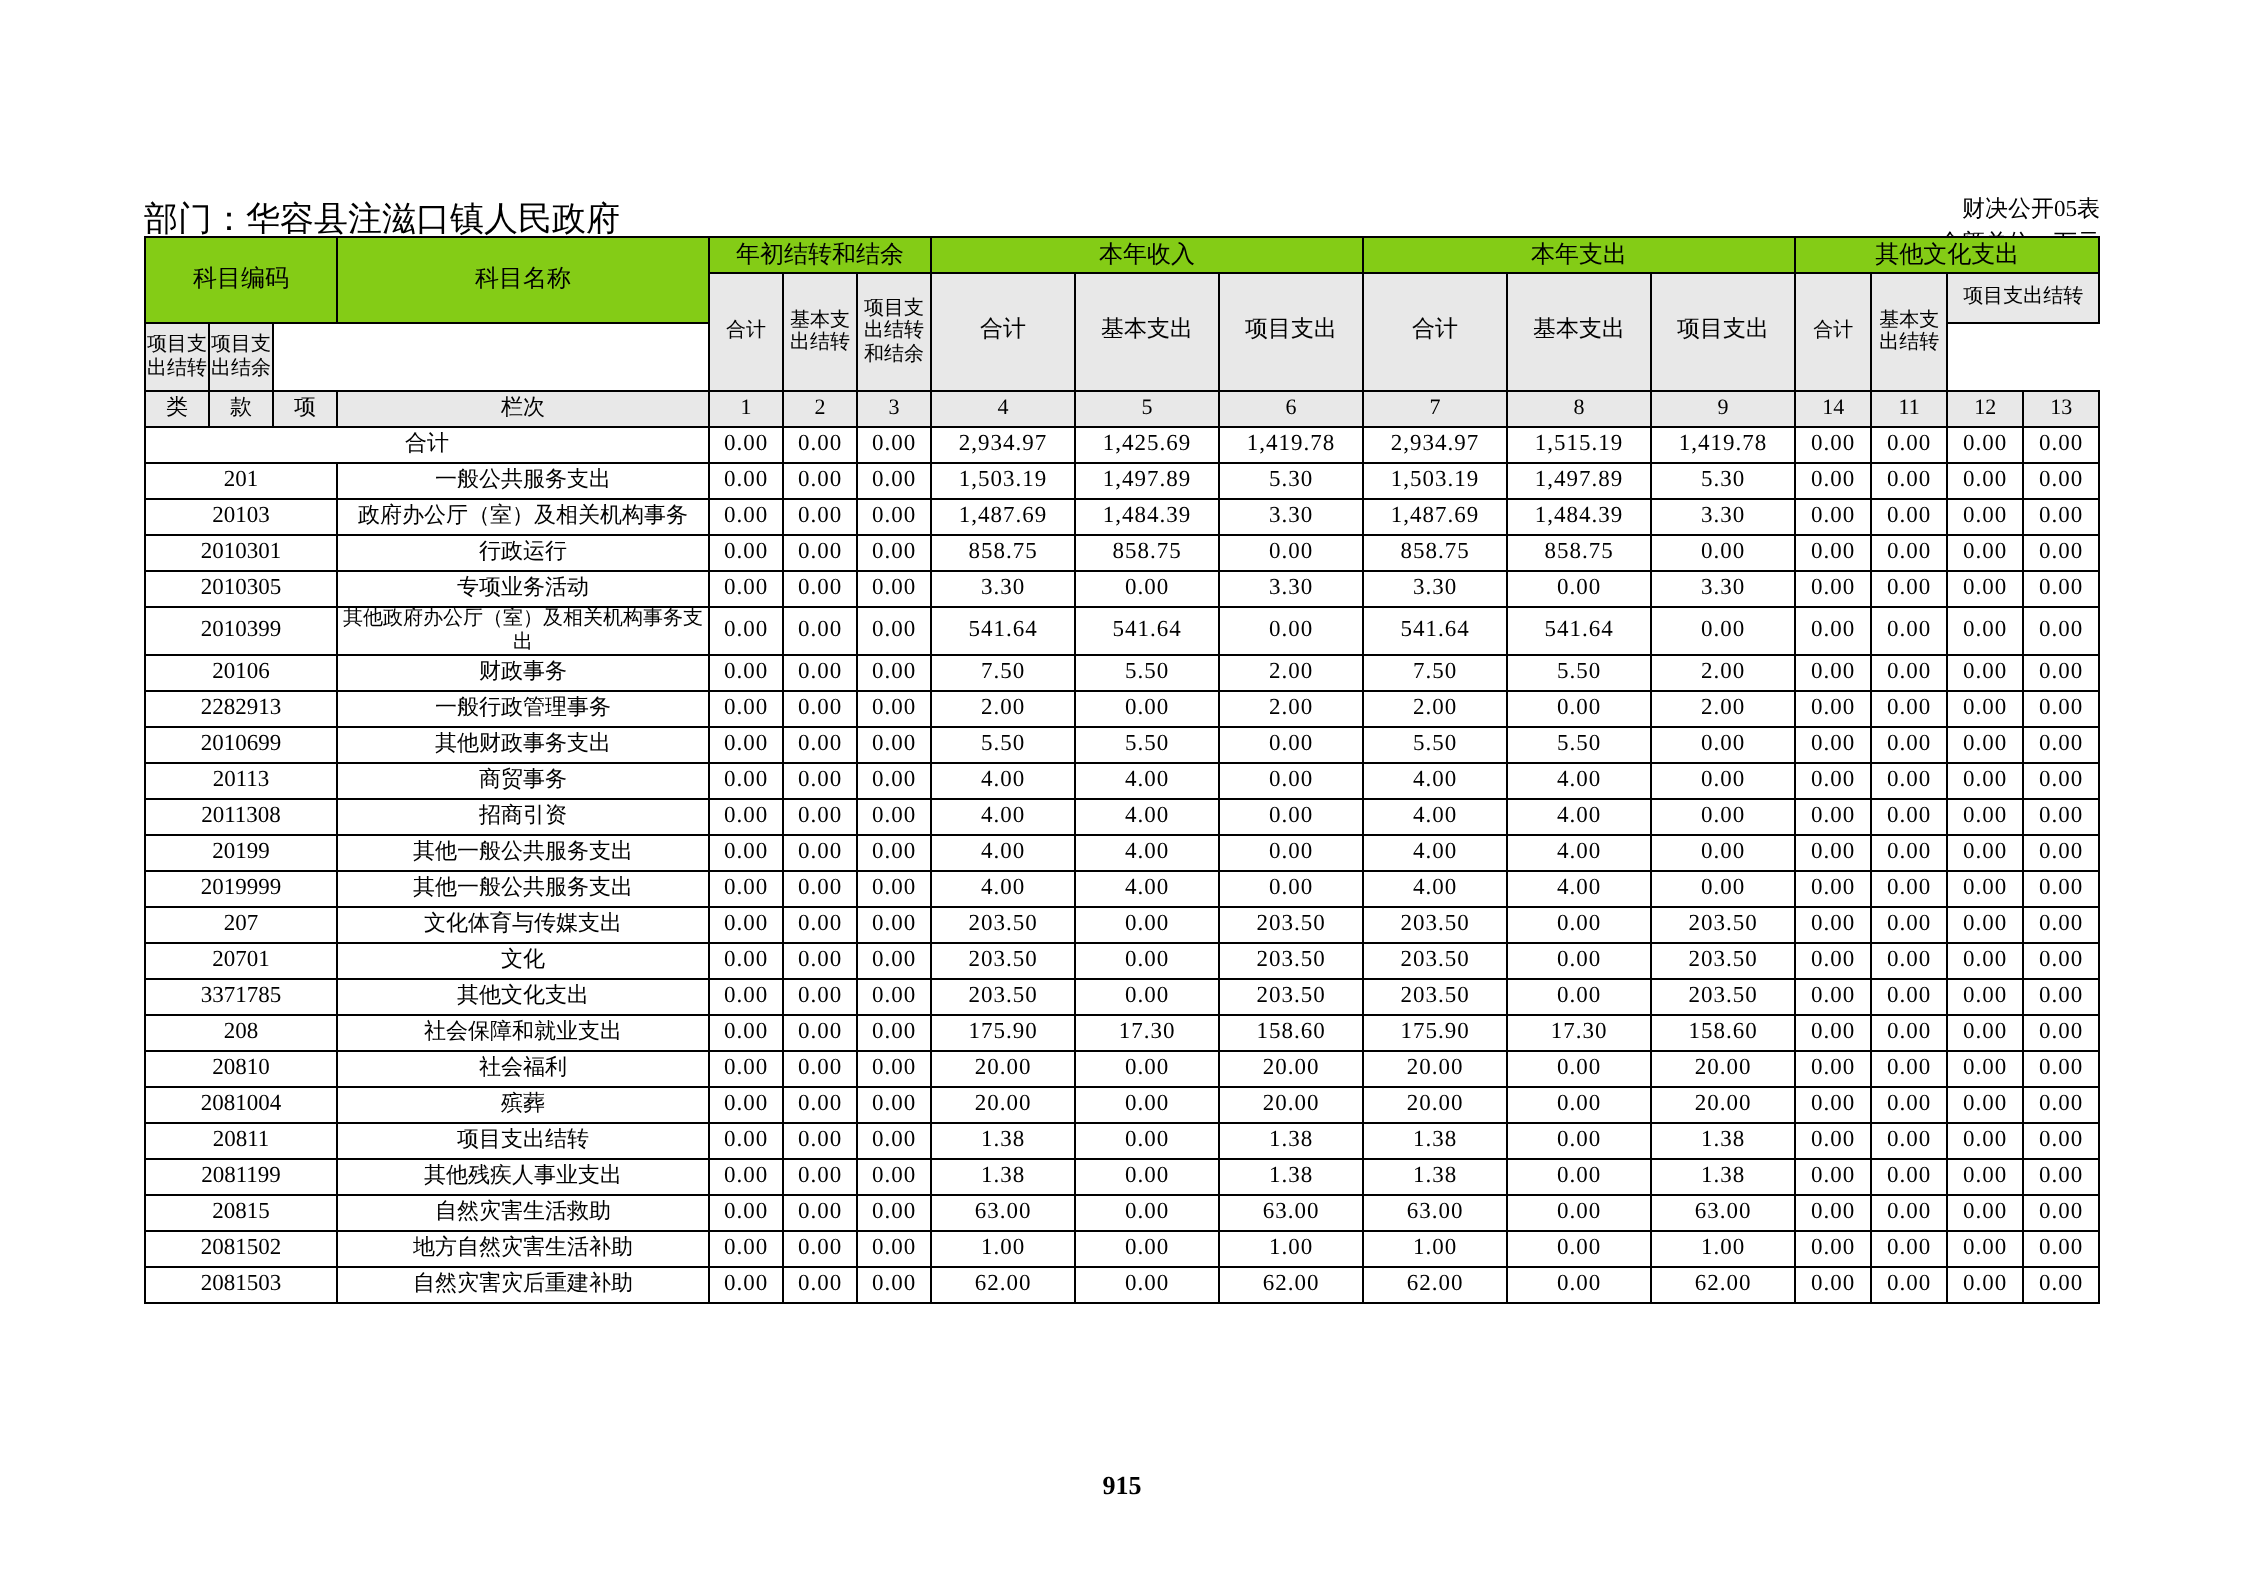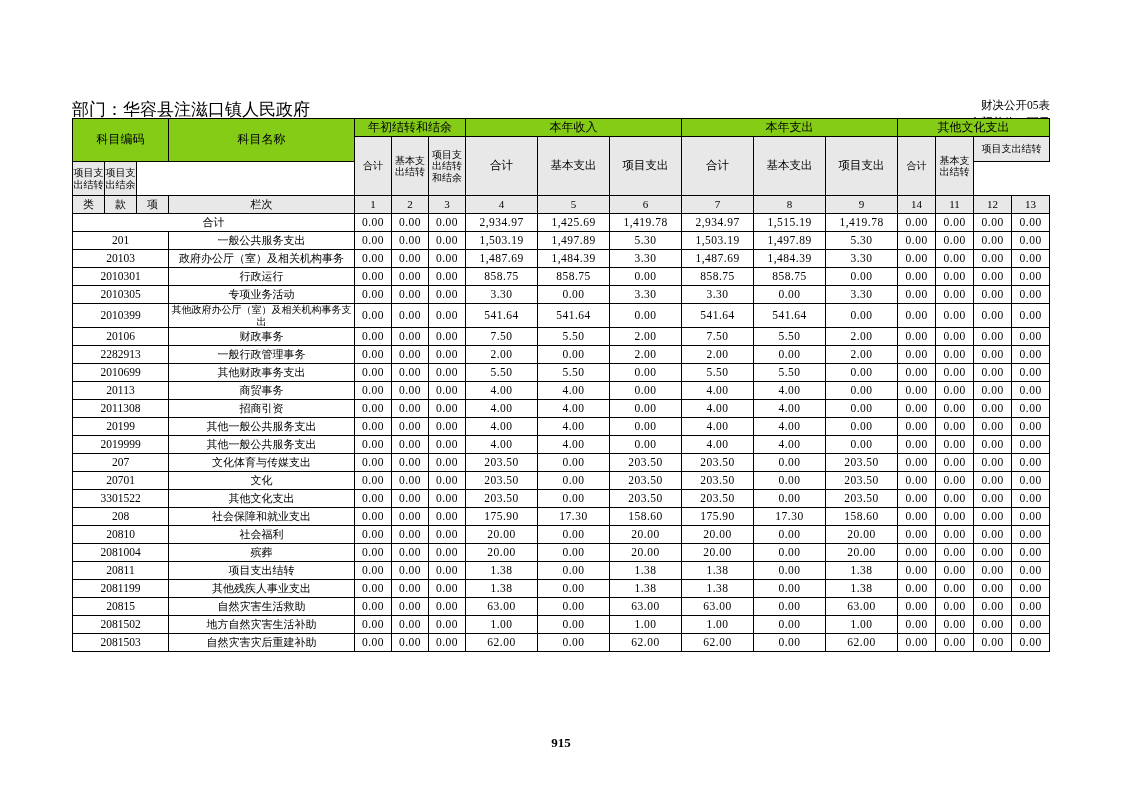--- a/index.html
+++ b/index.html
@@ -430,21 +430,21 @@
           <td class="num">203.50</td>
           <td class="num">203.50</td>
           <td class="num">0.00</td>
           <td class="num">203.50</td>
           <td class="num">0.00</td>
           <td class="num">0.00</td>
           <td class="num">0.00</td>
           <td class="num">0.00</td>
         </tr>
         <tr>
-          <td colspan="3" class="code">3301522</td>
+          <td colspan="3" class="code">3371785</td>
           <td class="name-2">其他文化支出</td>
           <td class="num">0.00</td>
           <td class="num">0.00</td>
           <td class="num">0.00</td>
           <td class="num">203.50</td>
           <td class="num">0.00</td>
           <td class="num">203.50</td>
           <td class="num">203.50</td>
           <td class="num">0.00</td>
           <td class="num">203.50</td>

